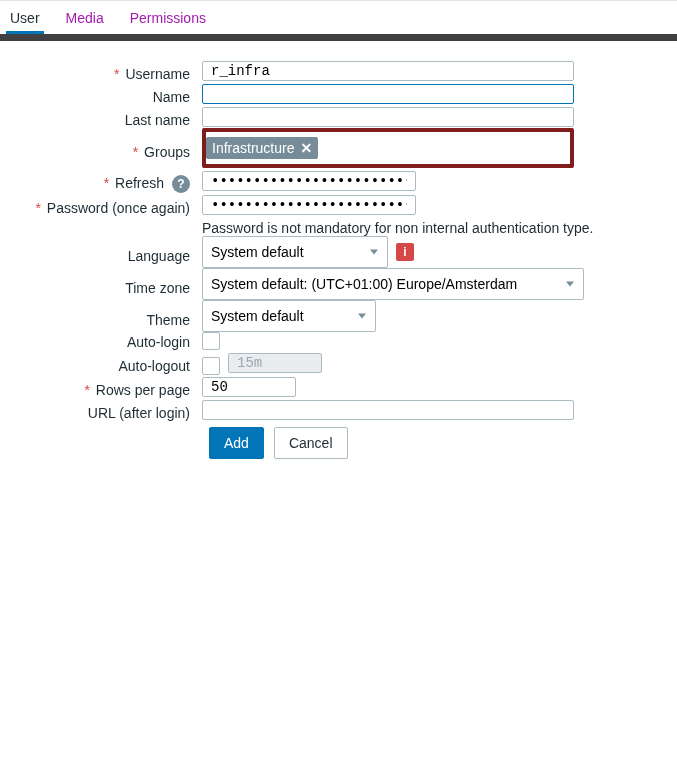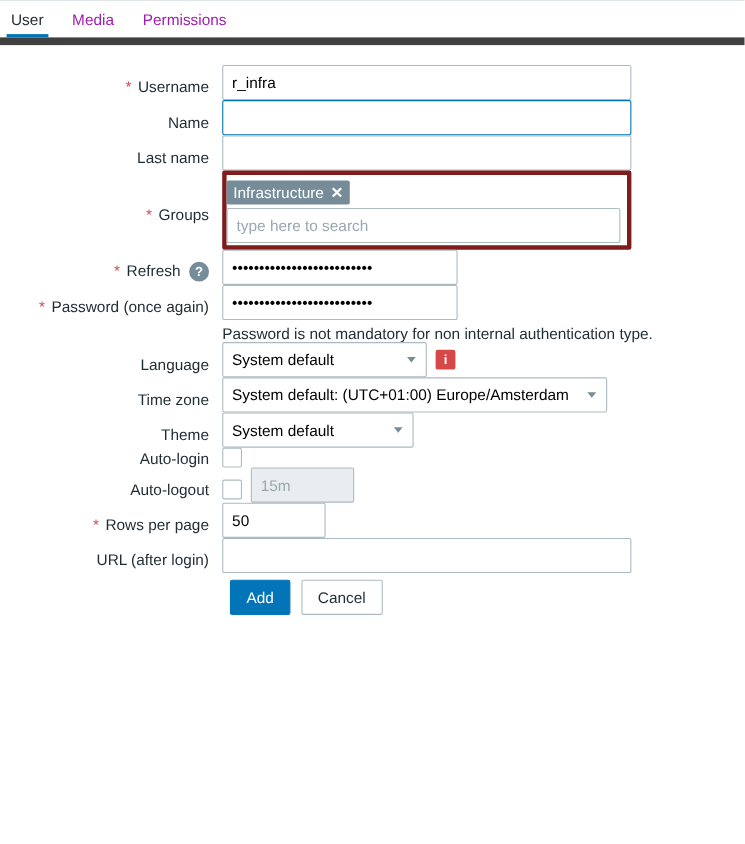--- a/index.html
+++ b/index.html
@@ -42,31 +42,31 @@
     text-align: right;
     padding-right: 12px;
     padding-top: 7px;
     color: #1f2c33;
     font-size: 14px;
     flex-shrink: 0;
   }
   .req { color: #d64747; margin-right: 2px; }
   .control { flex: 1; display: flex; align-items: center; gap: 8px; }
   input[type=text], input[type=password] {
-    font-family: Liberation Sans, sans-serif;
+    font-family: Liberation Mono, monospace;
     font-size: 14px;
     padding: 6px 8px;
     border: 1px solid #acbbc2;
     border-radius: 2px;
-    height: 32px;
+    height: 20px;
   }
   .w-wide { width: 372px; }
   .w-med { width: 214px; }
   .w-small { width: 94px; }
-  .w-tz { width: 350px; }
+  .w-tz { width: 382px; }
   .select-wrap {
     position: relative;
     display: inline-block;
   }
   .select-wrap select {
     -webkit-appearance: none;
     -moz-appearance: none;
     appearance: none;
     font-family: inherit;
     font-size: 14px;
@@ -222,21 +222,20 @@
   </div>
 
   <div class="row tall">
     <div class="label"><span class="req">*</span> <span>Groups</span></div>
     <div class="control">
       <div class="groups-box">
         <span class="chip">
           <span>Infrastructure</span>
           <span class="chip-x">✕</span>
         </span><br>
-        <input type="text" class="groups-search" placeholder="type here to search" style="">
       </div>
     </div>
   </div>
 
   <div class="row">
     <div class="label">
       <span class="req">*</span> <span>Refresh</span>
       <span class="help-icon">?</span>
     </div>
     <div class="control">

